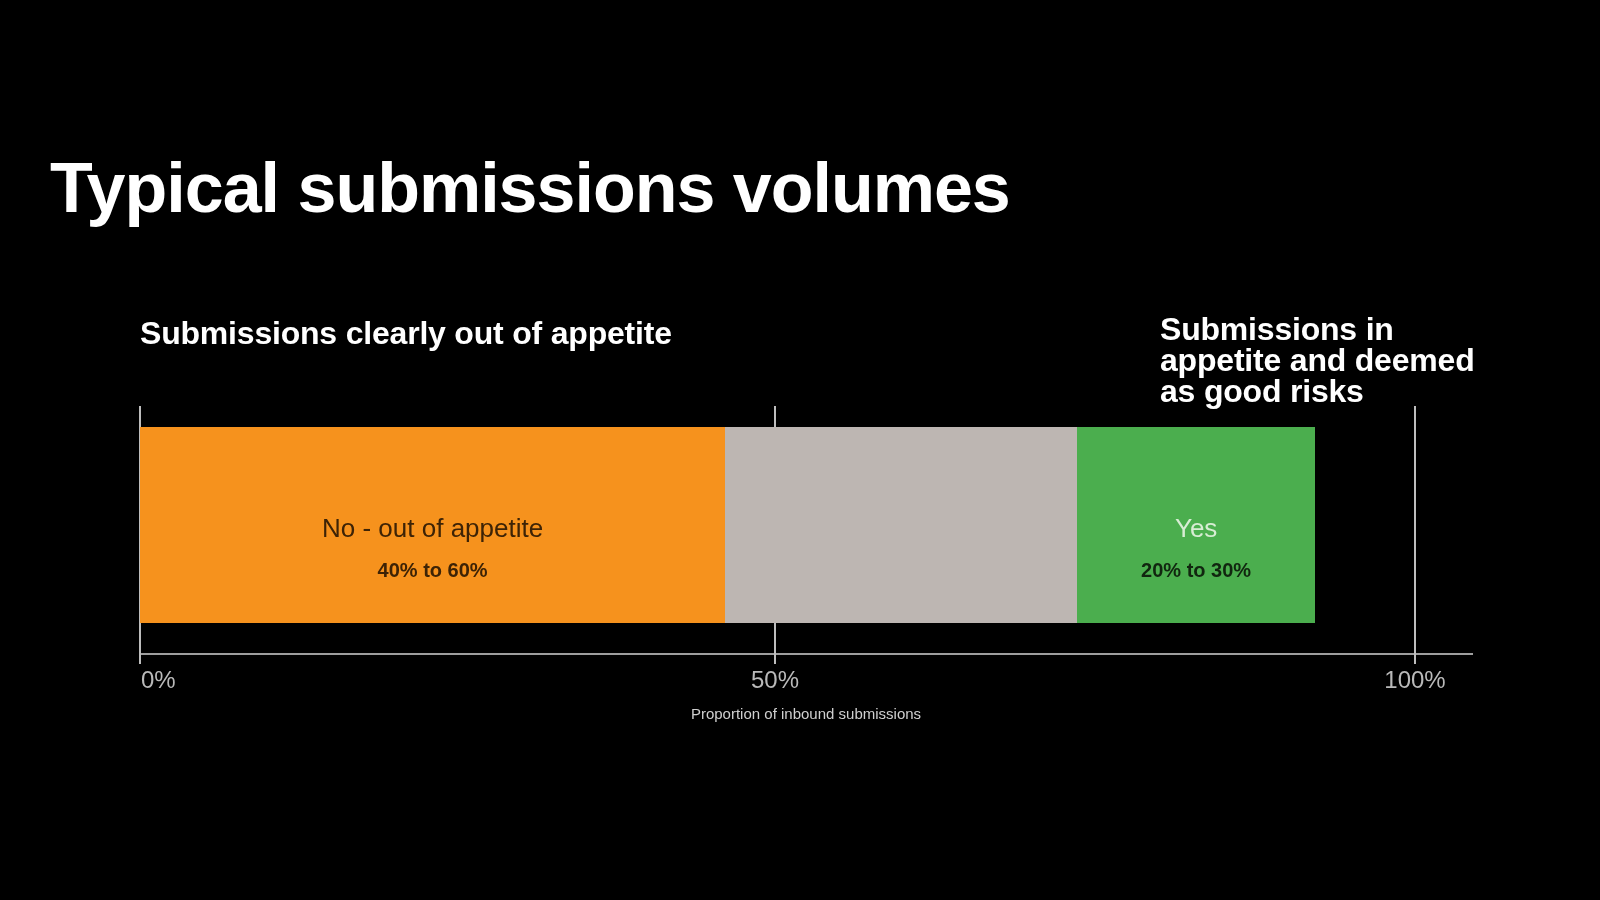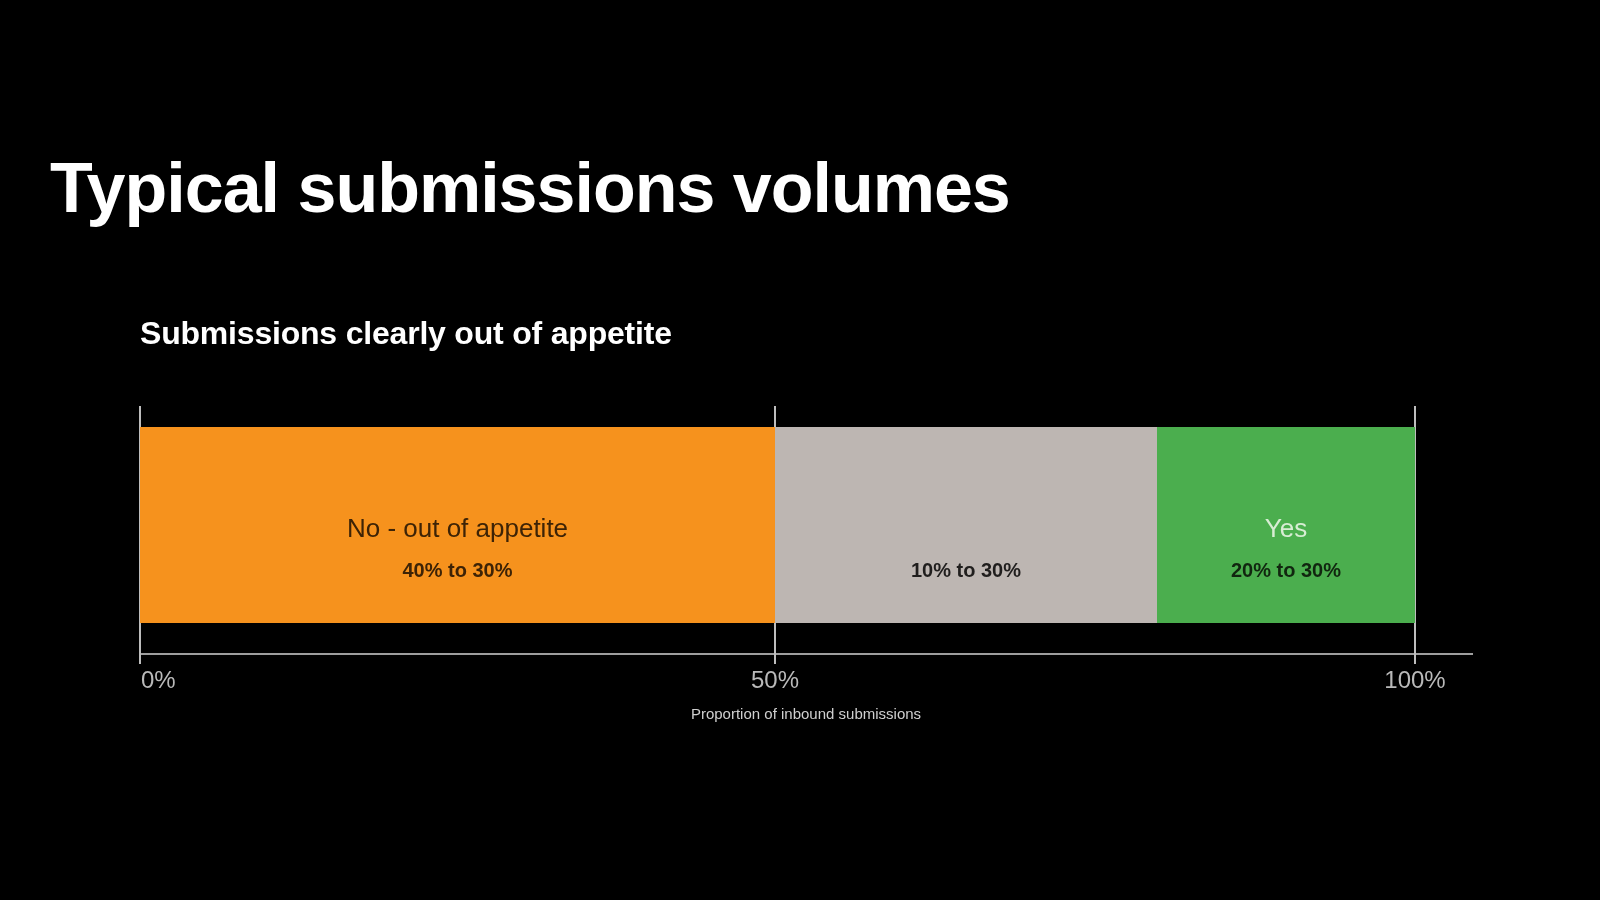--- a/index.html
+++ b/index.html
@@ -28,21 +28,21 @@
 
   .vtick{
     position:absolute;top:406px;height:258px;width:2px;
     background:#BDBDBD;z-index:1;
   }
   #vtick-0{left:139px;}
   #vtick-50{left:774px;}
   #vtick-100{left:1414px;}
 
   #bar{
-    position:absolute;left:140px;top:427px;height:196px;width:1275px;
+    position:absolute;left:140px;top:427px;height:196px;width:1175px;
     display:flex;z-index:2;
   }
   .seg{position:relative;height:100%;}
   #seg-0{width:635px;}
   #seg-1{width:382px;}
   #seg-2{width:258px;}
   .seg-label{
     position:absolute;top:86px;left:0;width:100%;
     text-align:center;font-size:26px;font-weight:400;
     white-space:nowrap;
@@ -69,32 +69,34 @@
   }
 </style>
 </head>
 <body>
 
 <div id="slide">
 
   <div id="title">Typical submissions volumes</div>
 
   <div id="header-0" class="col-header">Submissions clearly out of appetite</div>
+  <div id="header-2" class="col-header">Submissions in
+appetite and deemed
+as good risks</div>
 
   <div id="vtick-0" class="vtick"></div>
   <div id="vtick-50" class="vtick"></div>
   <div id="vtick-100" class="vtick"></div>
 
   <div id="bar">
     <div id="seg-0" class="seg" style="background-color: rgb(246, 146, 29);">
       <div class="seg-label" style="color: rgb(61, 35, 6);">No - out of appetite</div>
-      <div class="seg-range" style="color: rgb(61, 35, 6);">40% to 30%</div>
+      <div class="seg-range" style="color: rgb(61, 35, 6);">40% to 60%</div>
     </div>
     <div id="seg-1" class="seg" style="background-color: rgb(189, 182, 178);">
-      <div class="seg-range" style="color: rgb(32, 30, 29);">10% to 30%</div>
     </div>
     <div id="seg-2" class="seg" style="background-color: rgb(75, 174, 78);">
       <div class="seg-label" style="color: rgb(216, 237, 212);">Yes</div>
       <div class="seg-range" style="color: rgb(17, 38, 15);">20% to 30%</div>
     </div>
   </div>
 
   <div id="axis-line"></div>
 
   <div id="ticklabel-0" class="tick-label">0%</div>

